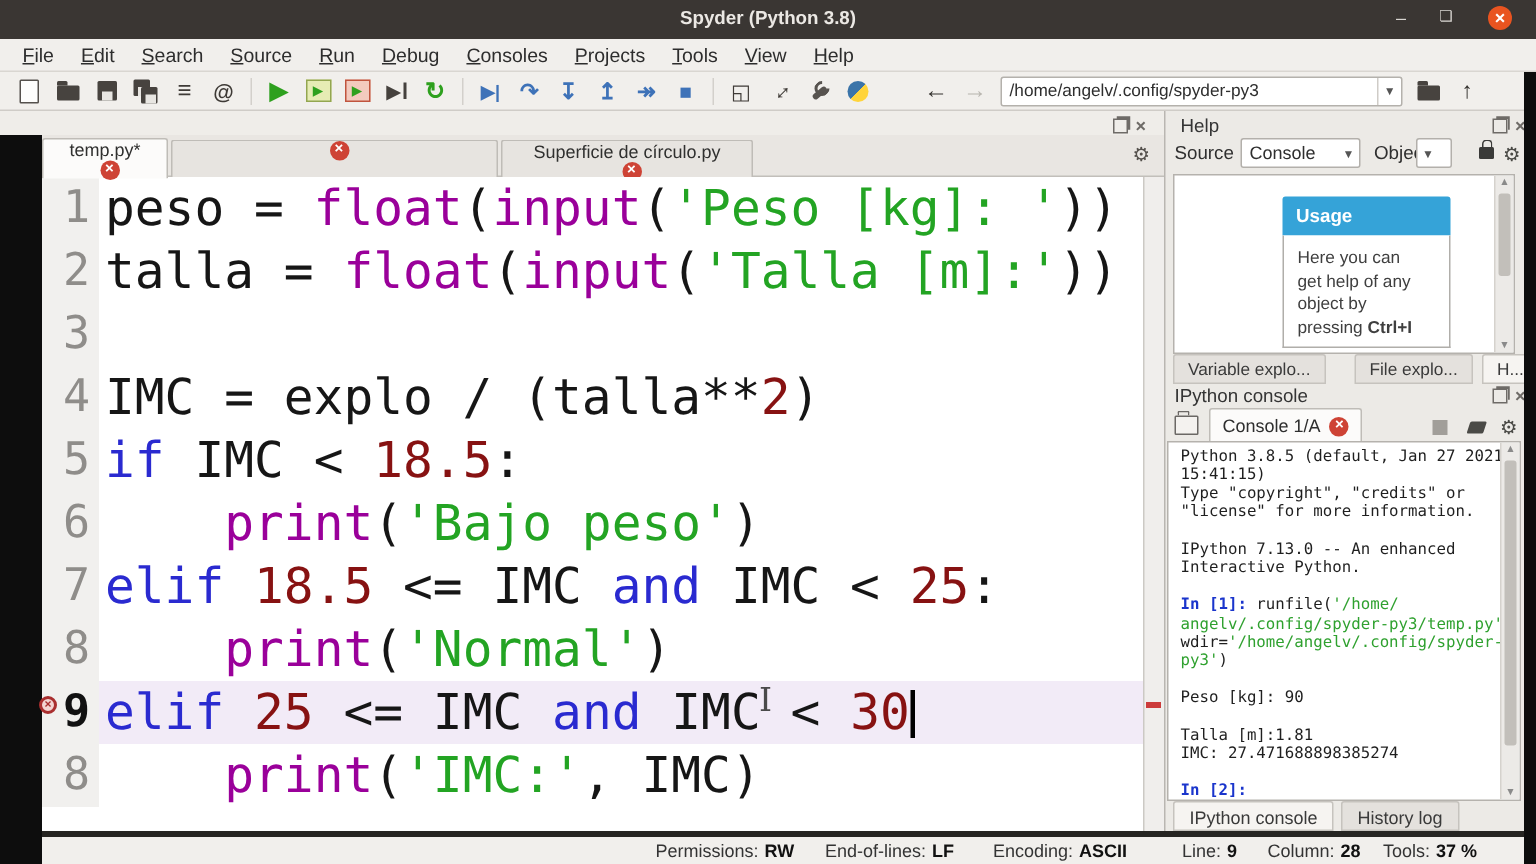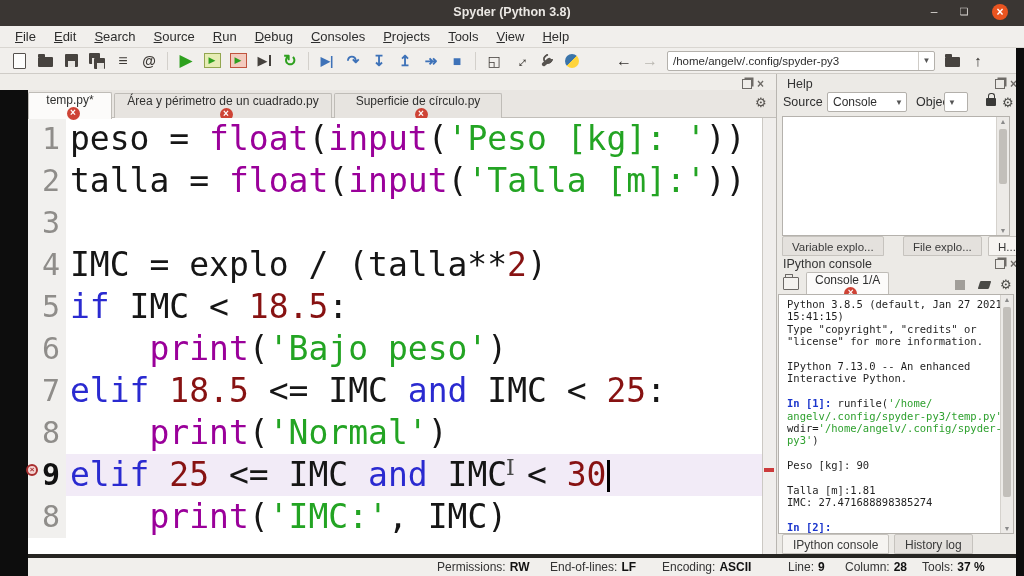--- a/index.html
+++ b/index.html
@@ -92,21 +92,21 @@
   #usage-header{height:26px;background:#35a3d8;color:#fff;font-weight:bold;font-size:12.5px;line-height:26px;padding-left:9px;border-radius:2px 2px 0 0;}
   #usage-body{border:1px solid #b0aeaa;border-top:none;background:#fff;padding:8px 0 0 9px;height:66px;overflow:hidden;font-size:11.5px;color:#3f3f3f;line-height:15.5px;}
   
   .xtab{position:absolute;top:236px;height:20px;line-height:20px;padding:0 9px;font-size:11.5px;color:#3a3a3a;background:#e4e1dd;border:1px solid #c6c3be;border-radius:2px 2px 0 0;box-sizing:border-box;white-space:nowrap;}
   .xtab.active{background:#f6f4f1;}
   #xtab-0{left:782px;} #xtab-1{left:903px;} #xtab-2{left:988px;width:30px;}
   
   #console-title{left:783px;top:257px;}
   #console-pane-btns{left:995px;top:259px;}
   #console-browse{left:783px;top:277px;}
-  #console-tab{position:absolute;left:806px;top:272px;height:23px;display:flex;align-items:center;padding:0 8px;font-size:12px;color:#2e2e2e;background:#fcfbfa;border:1px solid #bfbcb7;border-bottom:none;border-radius:2px 2px 0 0;box-sizing:border-box;flex-direction:column;}
+  #console-tab{position:absolute;left:806px;top:272px;height:23px;display:flex;align-items:center;padding:0 8px;font-size:12px;color:#2e2e2e;background:#fcfbfa;border:1px solid #bfbcb7;border-bottom:none;border-radius:2px 2px 0 0;box-sizing:border-box;}
   #console-interrupt{position:absolute;left:955px;top:280px;width:10px;height:10px;background:#a19e99;}
   #console-eraser{position:absolute;left:979px;top:281px;width:11px;height:8px;background:#4a4a46;transform:skewX(-18deg);border-radius:1px;}
   #console-gear{position:absolute;left:1000px;top:277px;}
   #console-box{position:absolute;left:778px;top:294px;width:236px;height:240px;background:#fff;border:1px solid #b5b2ad;box-sizing:border-box;overflow:hidden;}
   #console-text{position:absolute;left:8px;top:3px;right:14px;font-family:"DejaVu Sans Mono",monospace;font-size:10.5px;line-height:12.4px;white-space:pre;}
   .con-line{min-height:12.4px;}
   .c-o{color:#1f1f1f;} .c-i{color:#1a35cc;font-weight:bold;text-align:center;} .c-s{color:#2fa12f;}
   .btab{position:absolute;top:534px;height:20px;line-height:20px;padding:0 10px;font-size:12px;color:#3a3a3a;background:#e4e1dd;border:1px solid #c6c3be;border-radius:2px 2px 0 0;box-sizing:border-box;white-space:nowrap;}
   .btab.active{background:#f6f4f1;}
   #btab-0{left:782px;} #btab-1{left:894px;}
@@ -206,21 +206,20 @@
     <span class="undock"></span>
     <span class="close-x">×</span>
   </div>
   <div id="editor-tabrow"></div>
   <span class="browse-icon" id="editor-browse"></span>
   <div class="etab active" id="etab-0">
     <span>temp.py*</span>
     <span class="tab-close">×</span>
   </div>
   <div class="etab" id="etab-1">
-    <span>Área y périmetro de un cuadrado.py</span>
     <span class="tab-close">×</span>
   </div>
   <div class="etab" id="etab-2">
     <span>Superficie de círculo.py</span>
     <span class="tab-close">×</span>
   </div>
   <span id="editor-gear">⚙</span>
 
   <div id="code-area">
       <div class="code-line"><span class="ln">1</span><span class="code"><span class="t-p">peso = </span><span class="t-b">float</span><span class="t-p">(</span><span class="t-b">input</span><span class="t-p">(</span><span class="t-s">'Peso [kg]: '</span><span class="t-p">))</span></span></div>
@@ -253,20 +252,29 @@
   </div>
   <div id="help-object-label">Object</div>
   <div class="combo" id="help-object-combo">
     <span class="combo-val"></span>
     <span class="combo-arr">▼</span>
   </div>
   <span id="help-lock"></span>
   <span id="help-gear">⚙</span>
 
   <div id="help-content">
+    <div id="usage-box">
+      <div id="usage-header">Usage</div>
+      <div id="usage-body">
+        <div>Here you can</div>
+        <div>get help of any</div>
+        <div>object by</div>
+        <div><span>pressing </span><b>Ctrl+I</b></div>
+      </div>
+    </div>
     <div class="vscroll">
       <span class="up">▲</span>
       <span class="thumb" style="top:12px;height:55px;"></span>
       <span class="dn">▼</span>
     </div>
   </div>
 
   <div class="xtab" id="xtab-0">Variable explo...</div>
   <div class="xtab" id="xtab-1">File explo...</div>
   <div class="xtab active" id="xtab-2">H...</div>

